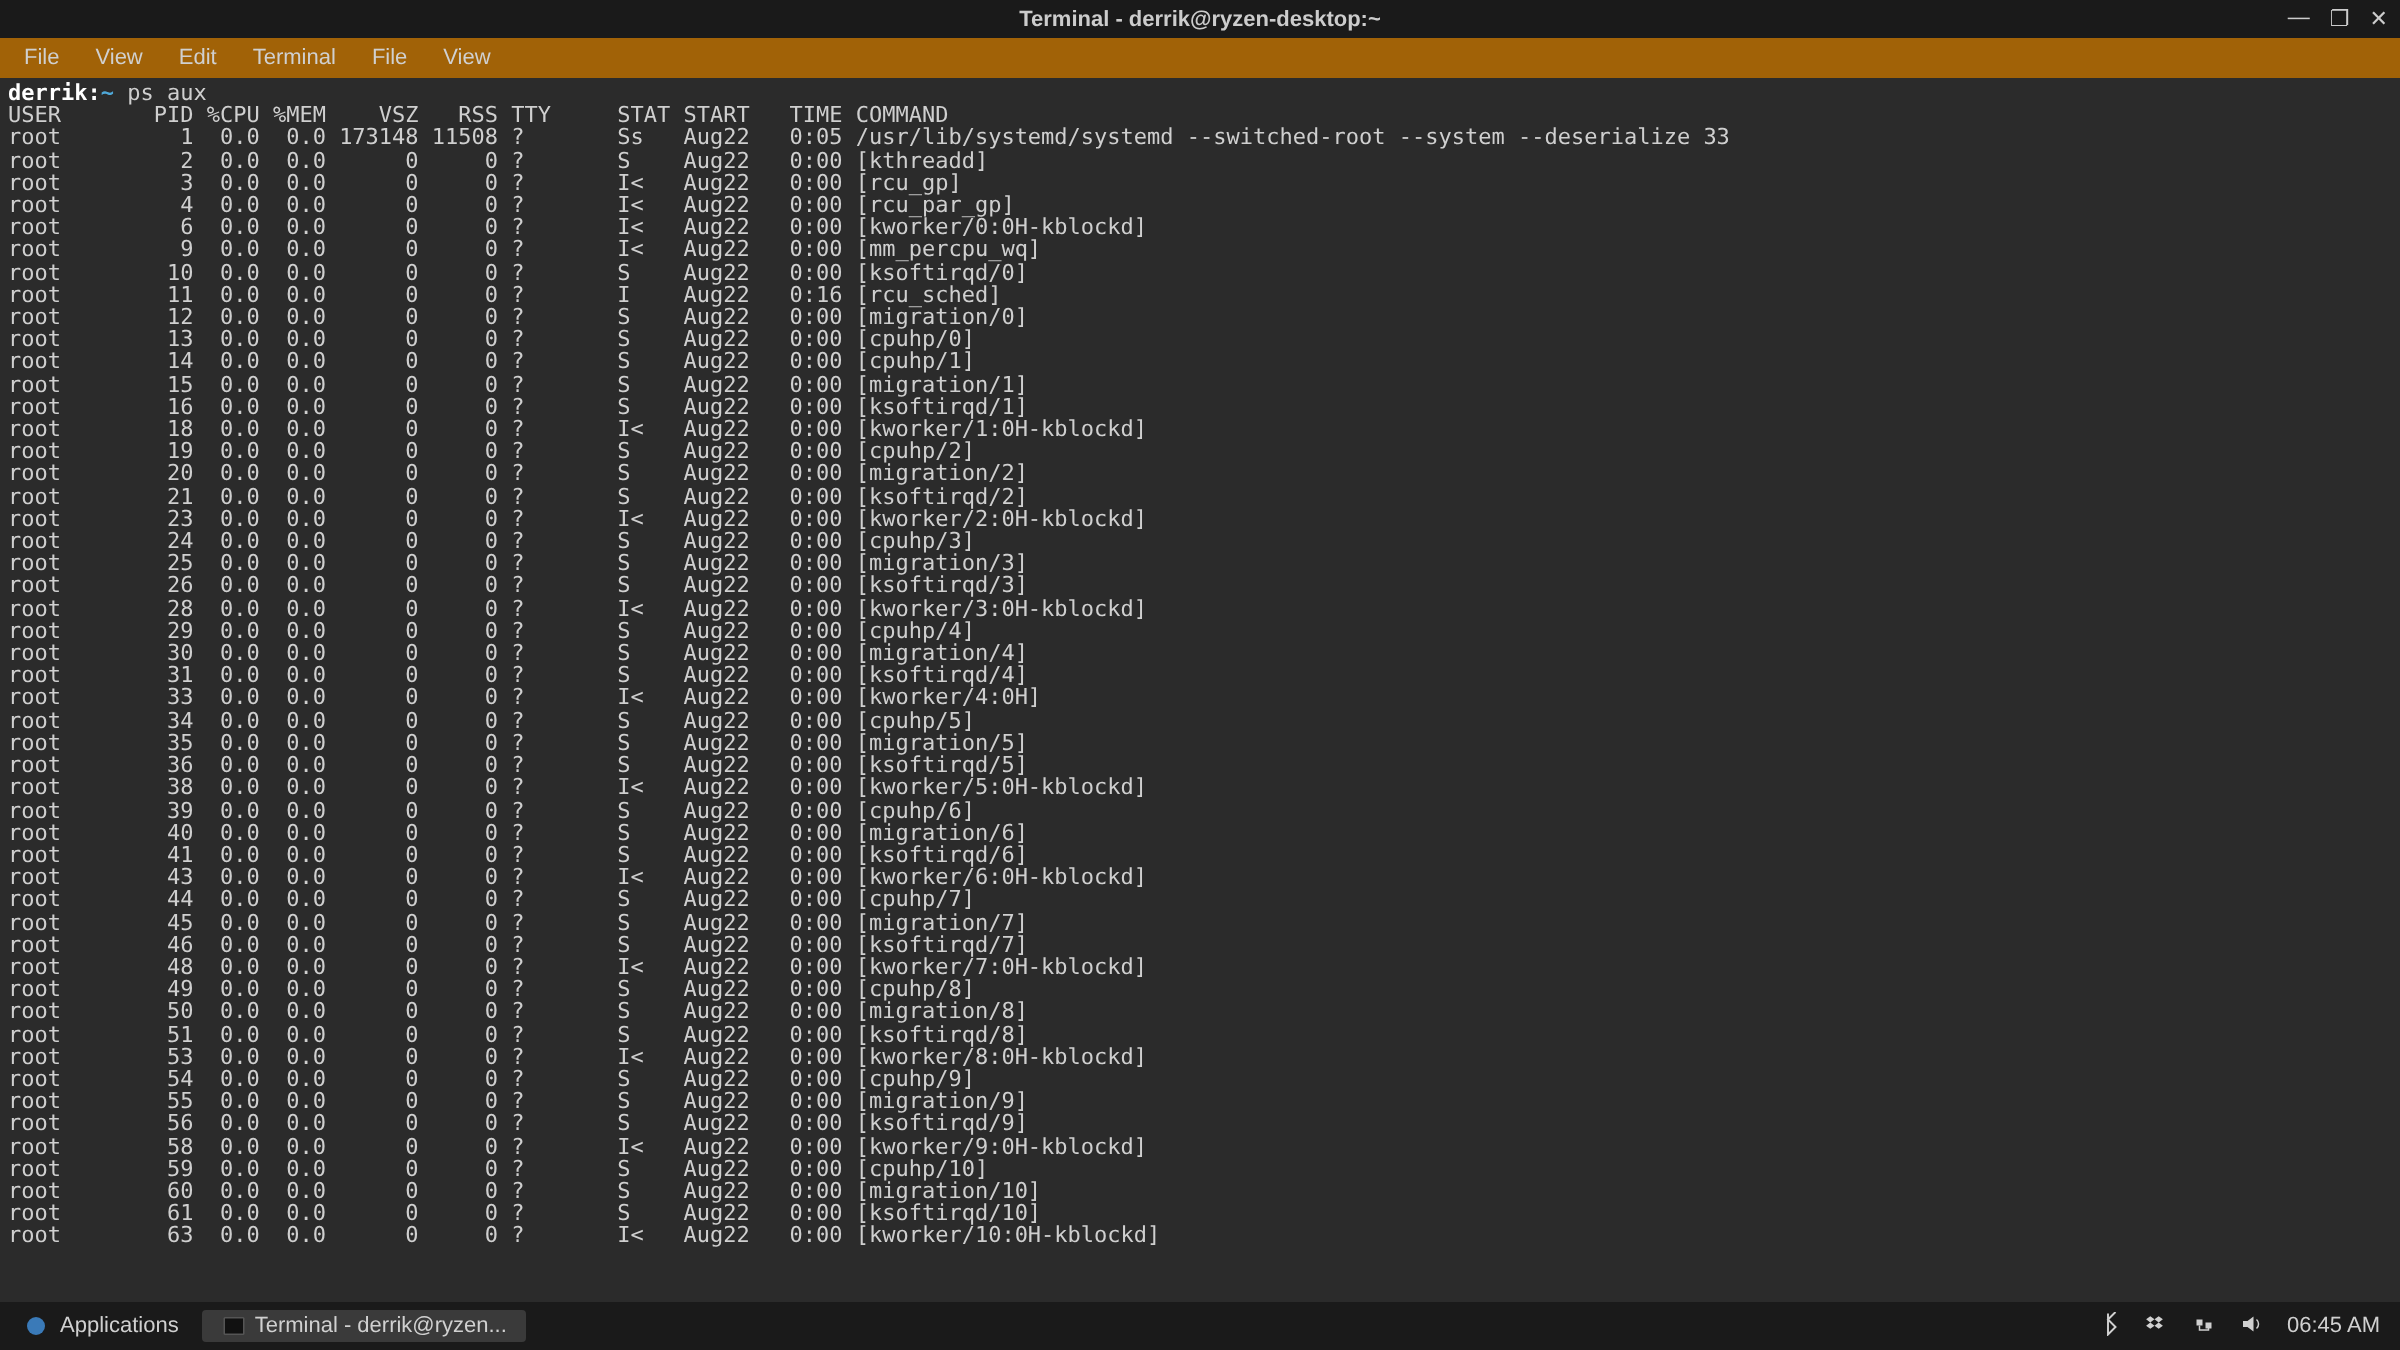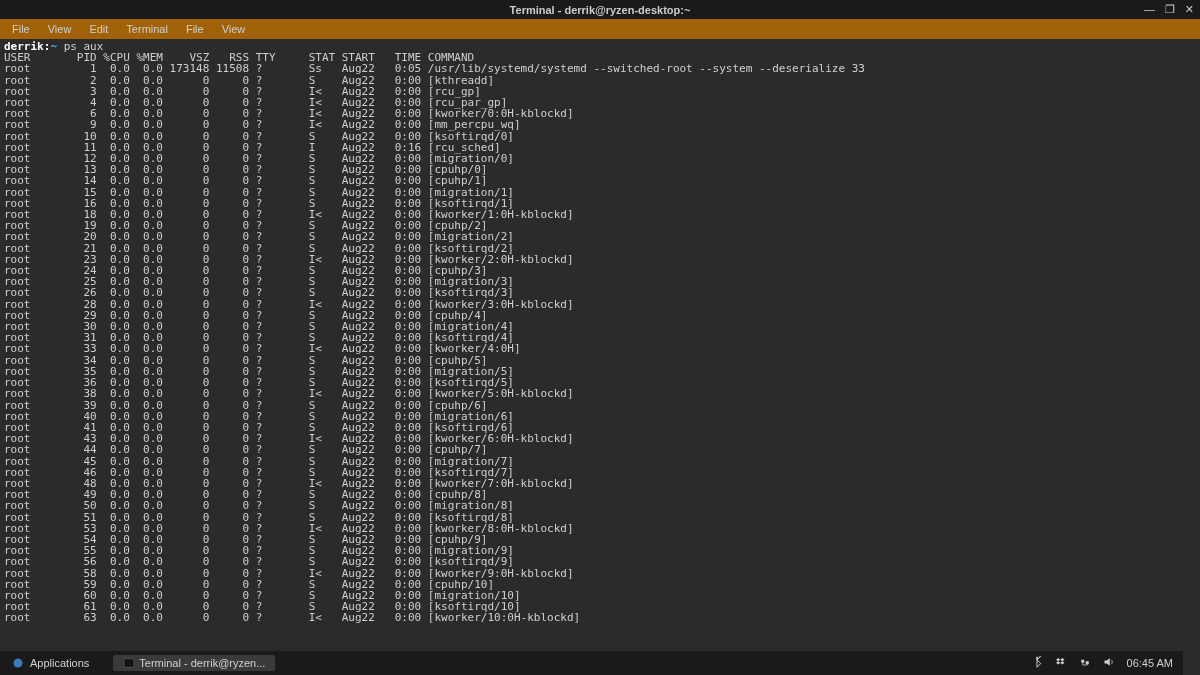--- a/index.html
+++ b/index.html
@@ -45,35 +45,35 @@
   letter-spacing: 0px;
   line-height: 11.2px;
   font-size: 11px;
 }
 .prompt .user { color: #ffffff; font-weight: bold; }
 .prompt .tilde { color: #4fa8d8; font-weight: bold; }
 .prompt .cmd { color: #cfcfcf; }
 .row { display: block; }
 .taskbar {
   position: absolute;
-  bottom: 0; left: 0; right: 17px;
+  bottom: 0; left: 0; right: 0;
   height: 24px;
   background: #1a1a1a;
   display: flex;
   align-items: center;
   color: #d0d0d0;
   font-family: sans-serif;
   font-size: 11px;
   padding: 0 4px;
 }
 .taskbar .app-launcher { display: flex; align-items: center; gap: 6px; padding: 0 8px; }
 .taskbar .task-item {
   background: #3a3a3a;
   padding: 2px 10px;
-  margin-left: 16px;
+  margin-left: 4px;
   display: flex;
   align-items: flex-end;
   gap: 4px;
   border-radius: 2px;
 }
 .taskbar .tray {
   margin-left: auto;
   display: flex;
   align-items: center;
   gap: 12px;

